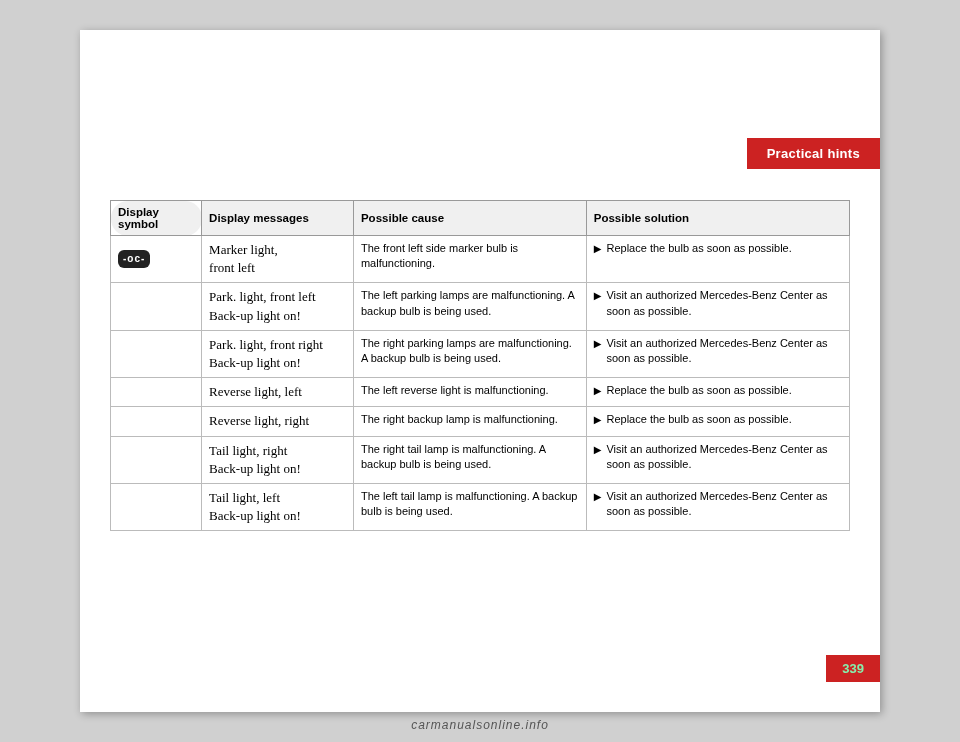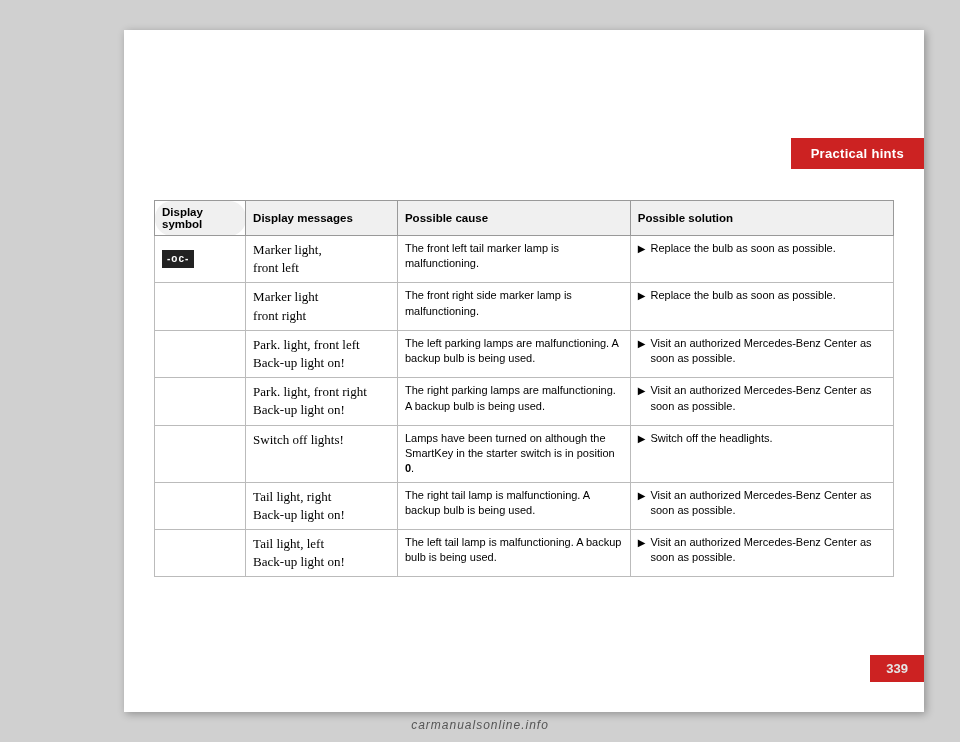--- a/index.html
+++ b/index.html
@@ -22,21 +22,20 @@
     }
 
     .white-page {
       position: absolute;
       top: 30px;
       left: 80px;
       width: 800px;
       height: 682px;
       background: #ffffff;
       box-shadow: 2px 2px 8px rgba(0,0,0,0.3);
-      margin-left: 44px;
     }
 
     
     .practical-hints-tab {
       position: absolute;
       top: 108px;
       right: 0px;
       background: #cc2222;
       color: white;
       font-size: 13px;
@@ -44,21 +43,21 @@
       padding: 8px 20px;
       letter-spacing: 0.3px;
     }
 
     
     .page-number {
       position: absolute;
       bottom: 30px;
       right: 0px;
       background: #cc2222;
-      color: #e5e5e5;
+      color: #86efac;
       font-size: 13px;
       font-weight: bold;
       padding: 6px 16px;
       min-width: 50px;
       text-align: center;
     }
 
     
     .table-container {
       position: absolute;
@@ -103,21 +102,21 @@
       vertical-align: middle;
       text-align: left;
     }
 
     .symbol-icon {
       display: inline-block;
       background: #222;
       color: #fff;
       font-size: 10px;
       padding: 2px 5px;
-      border-radius: 0;
+      border-radius: 6px;
       font-family: Arial;
       font-weight: bold;
       letter-spacing: 1px;
     }
 
     .solution-item {
       display: flex;
       align-items: flex-start;
       gap: 5px;
     }
@@ -167,32 +166,21 @@
           </th>
           <th class="col-solution">
             <span>Possible solution</span>
           </th>
         </tr>
       </thead>
       <tbody id="table-body">
       <tr>
             <td class="symbol-cell"><span class="symbol-icon">-oc-</span></td>
             <td><span class="monospace">Marker light,<br>front left</span></td>
-            <td>The front left tail marker lamp is malfunctioning.</td>
-            <td>
-              <div class="solution-item">
-                <span class="arrow">▶</span>
-                <span>Replace the bulb as soon as possible.</span>
-              </div>
-            </td>
-          </tr>
-          <tr>
-            <td class="symbol-cell"></td>
-            <td><span class="monospace">Marker light<br>front right</span></td>
-            <td>The front right side marker lamp is malfunctioning.</td>
+            <td>The front left side marker bulb is malfunctioning.</td>
             <td>
               <div class="solution-item">
                 <span class="arrow">▶</span>
                 <span>Replace the bulb as soon as possible.</span>
               </div>
             </td>
           </tr>
           <tr>
             <td class="symbol-cell"></td>
             <td><span class="monospace">Park. light, front left<br>Back-up light on!</span></td>
@@ -210,26 +198,37 @@
             <td>The right parking lamps are malfunctioning. A backup bulb is being used.</td>
             <td>
               <div class="solution-item">
                 <span class="arrow">▶</span>
                 <span>Visit an authorized Mercedes-Benz Center as soon as possible.</span>
               </div>
             </td>
           </tr>
           <tr>
             <td class="symbol-cell"></td>
-            <td><span class="monospace">Switch off lights!</span></td>
-            <td>Lamps have been turned on although the SmartKey in the starter switch is in position <strong>0</strong>.</td>
-            <td>
-              <div class="solution-item">
-                <span class="arrow">▶</span>
-                <span>Switch off the headlights.</span>
+            <td><span class="monospace">Reverse light, left</span></td>
+            <td>The left reverse light is malfunctioning.</td>
+            <td>
+              <div class="solution-item">
+                <span class="arrow">▶</span>
+                <span>Replace the bulb as soon as possible.</span>
+              </div>
+            </td>
+          </tr>
+          <tr>
+            <td class="symbol-cell"></td>
+            <td><span class="monospace">Reverse light, right</span></td>
+            <td>The right backup lamp is malfunctioning.</td>
+            <td>
+              <div class="solution-item">
+                <span class="arrow">▶</span>
+                <span>Replace the bulb as soon as possible.</span>
               </div>
             </td>
           </tr>
           <tr>
             <td class="symbol-cell"></td>
             <td><span class="monospace">Tail light, right<br>Back-up light on!</span></td>
             <td>The right tail lamp is malfunctioning. A backup bulb is being used.</td>
             <td>
               <div class="solution-item">
                 <span class="arrow">▶</span>

